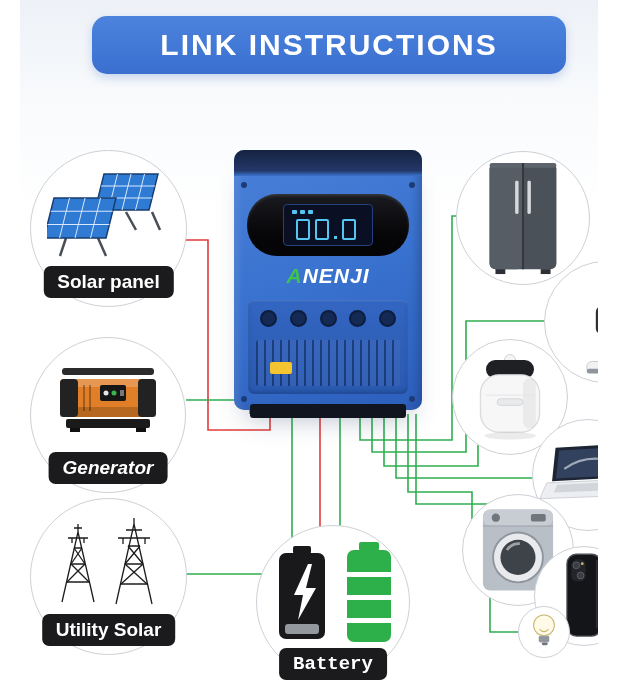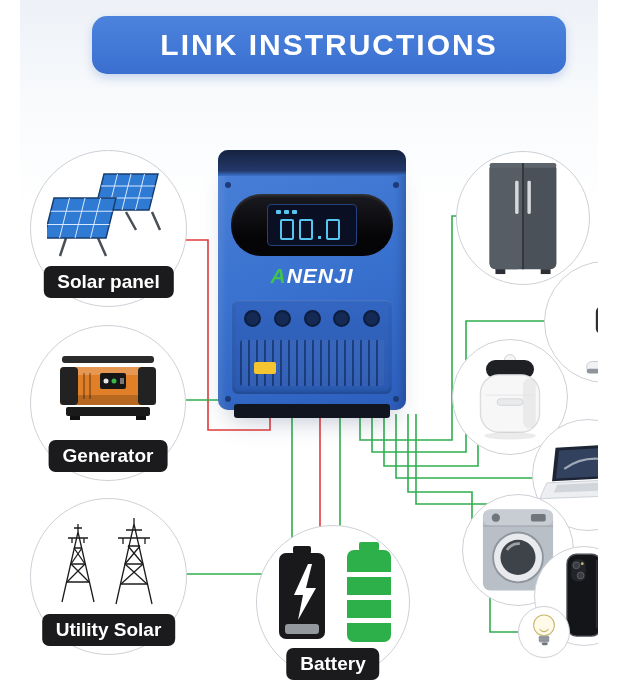--- a/index.html
+++ b/index.html
@@ -18,35 +18,35 @@
   .lines polyline{fill:none;stroke-width:1.6px;}
   .ln-green{stroke:#2fae4e;}
   .ln-red{stroke:#e23b3b;}
 
   
   .node{position:absolute;background:#fff;border:1px solid #cdd1d6;border-radius:50%;
         display:flex;align-items:center;justify-content:center;z-index:2;}
   .badge{position:absolute;left:50%;transform:translateX(-50%);background:#1b1b1d;color:#fff;
          font-weight:700;font-size:19px;padding:5px 14px;border-radius:7px;white-space:nowrap;}
   .n-solar{left:10px;top:150px;width:155px;height:155px;}
-  .n-generator{left:10px;top:325px;width:154px;height:154px;}
+  .n-generator{left:10px;top:337px;width:154px;height:154px;font-style:italic;}
   .n-utility{left:10px;top:498px;width:155px;height:155px;}
-  .n-battery{left:236px;top:525px;width:152px;height:152px;}
+  .n-battery{left:236px;top:525px;width:152px;height:152px;font-family:Liberation Mono, monospace;}
   .n-fridge{left:436px;top:151px;width:132px;height:132px;}
   .n-vacuum{left:524px;top:261px;width:120px;height:120px;}
   .n-airfryer{left:432px;top:339px;width:114px;height:114px;}
   .n-laptop{left:512px;top:419px;width:110px;height:110px;}
   .n-washer{left:442px;top:494px;width:110px;height:110px;}
   .n-phone{left:514px;top:546px;width:98px;height:98px;}
   .n-bulb{left:498px;top:606px;width:50px;height:50px;}
   .n-solar svg,.n-generator svg,.n-utility svg{margin-bottom:30px;}
   .n-battery svg{margin-bottom:18px;}
 
   
-  .inverter{position:absolute;left:198px;top:150px;width:188px;height:260px;z-index:3;
+  .inverter{position:absolute;left:214px;top:150px;width:188px;height:260px;z-index:3;
             background:linear-gradient(160deg,#4a80d8 0%,#3a73d0 45%,#2d5fbd 100%);
             border-radius:10px;box-shadow:0 20px 26px -14px rgba(40,60,100,.4),
             inset -4px 0 8px rgba(10,25,60,.25), inset 4px 0 6px rgba(255,255,255,.12);}
   .inv-top{position:absolute;top:0;left:0;right:0;height:26px;border-radius:10px 10px 0 0;
            background:linear-gradient(180deg,#15233f 0%,#24386a 80%,#3a73d0 100%);}
   .display{position:absolute;top:44px;left:13px;right:13px;height:62px;border-radius:30px;
            background:linear-gradient(180deg,#1a1b20 0%,#050507 70%);
            display:flex;align-items:center;justify-content:center;
            box-shadow:inset 0 2px 3px rgba(255,255,255,.12);}
   .lcd{width:88px;height:40px;background:#0a0f24;border:1px solid #24407f;border-radius:4px;position:relative;}

